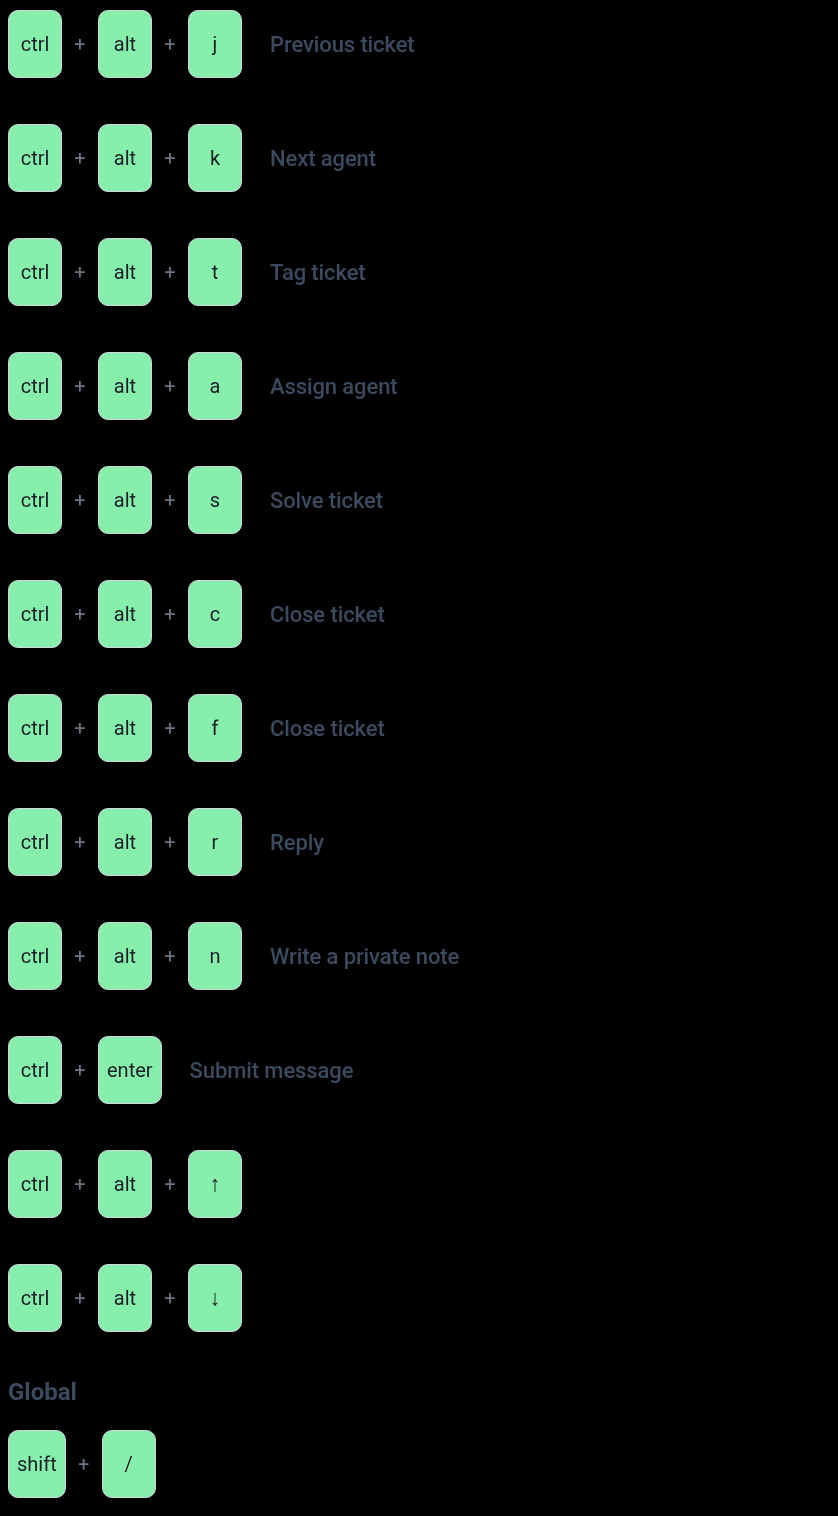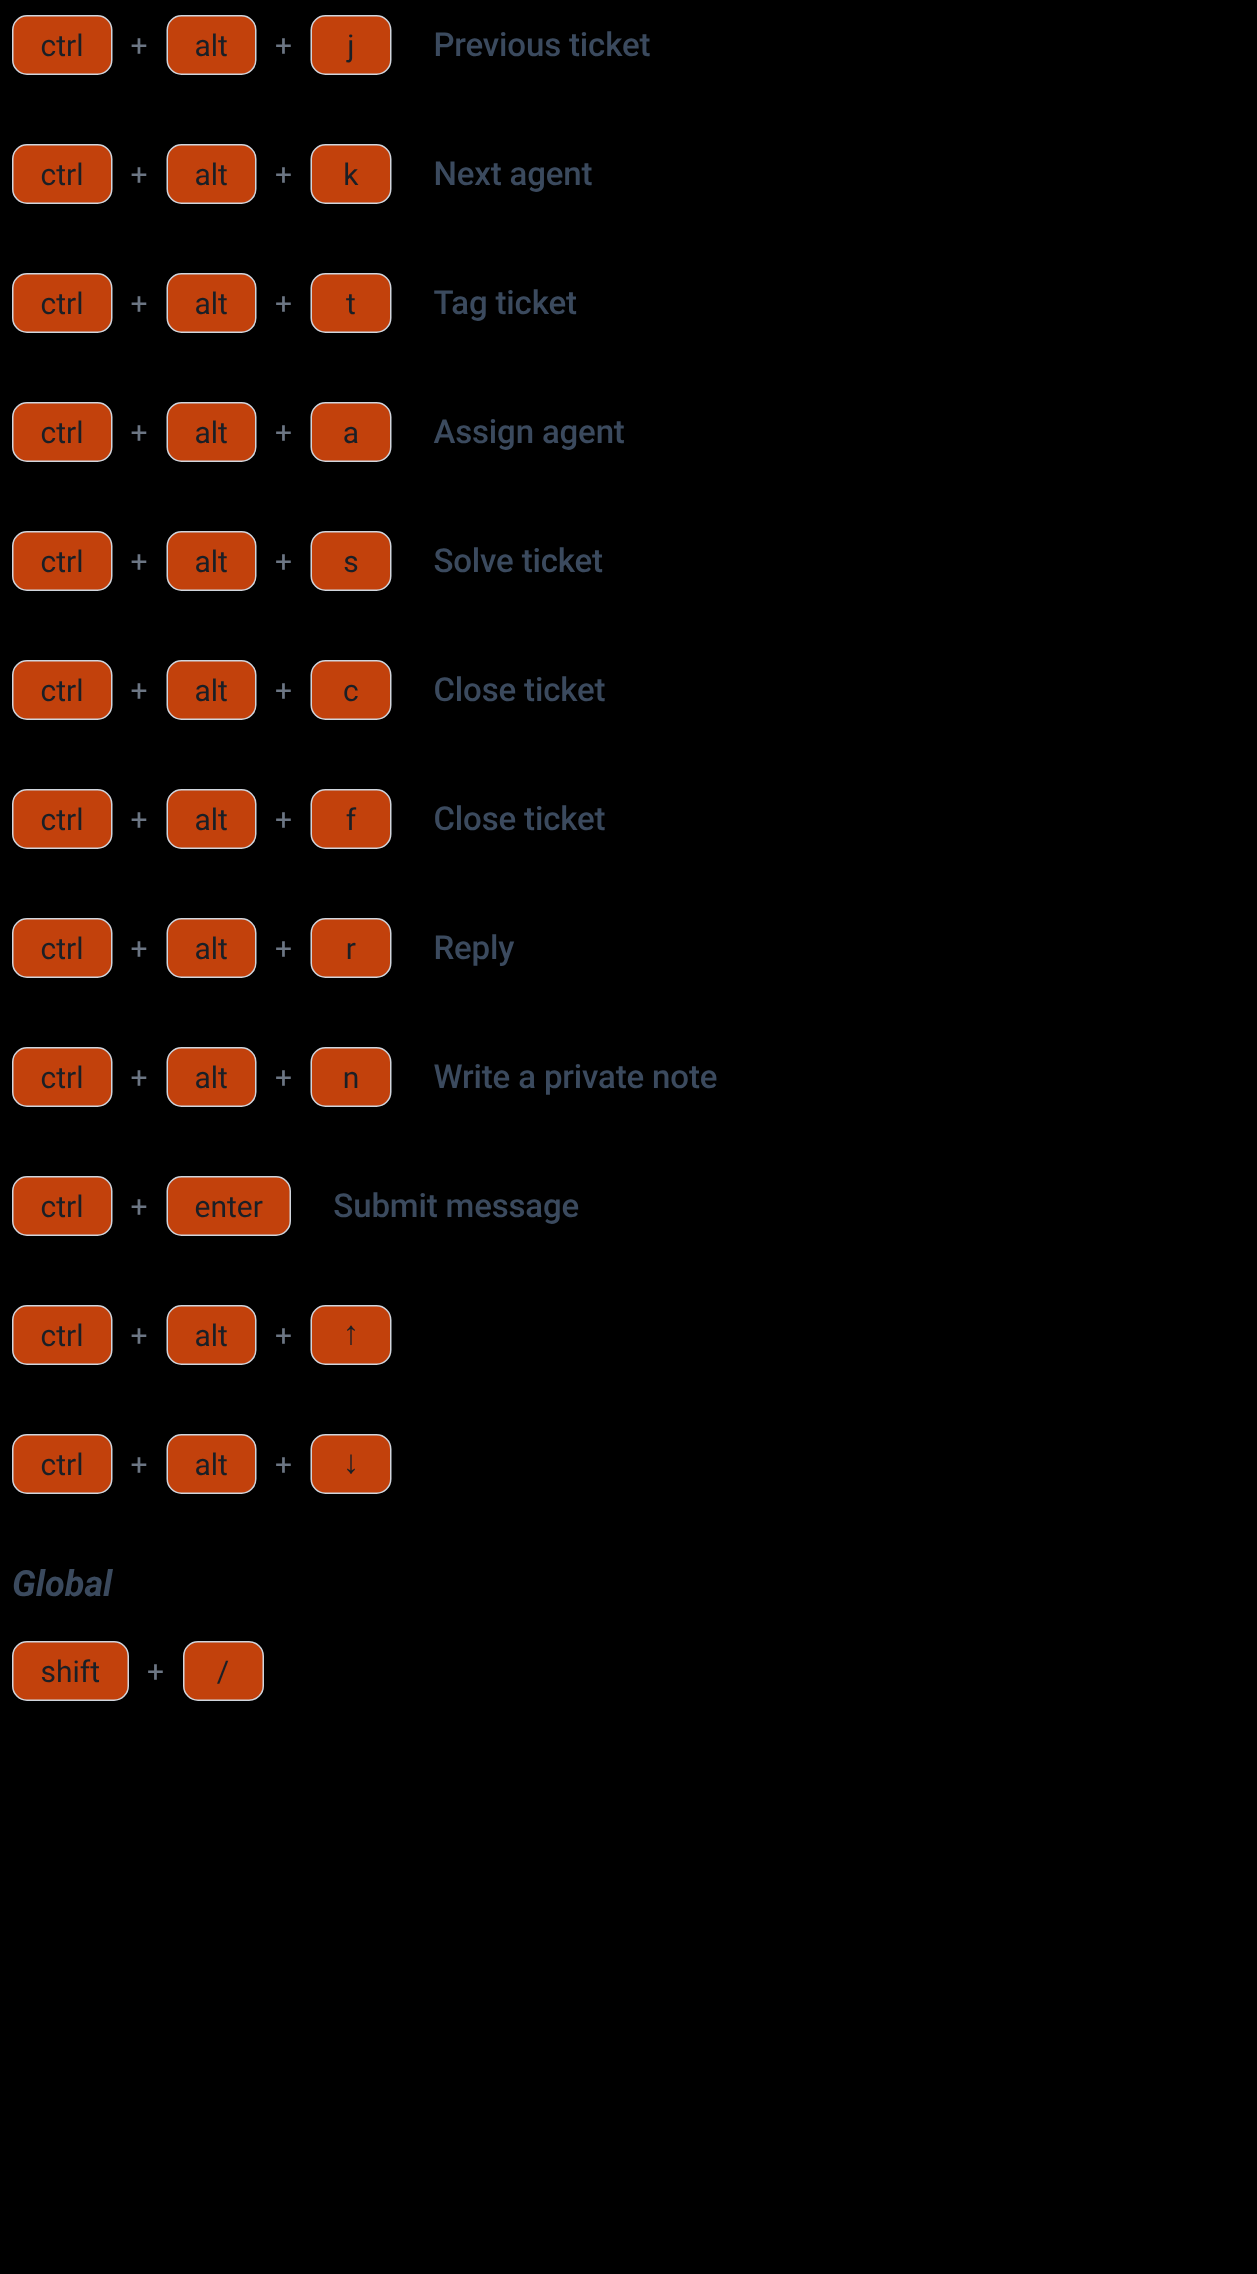--- a/index.html
+++ b/index.html
@@ -12,36 +12,35 @@
     .section-title {
       color: #3b4a5e;
       font-size: 24px;
       font-weight: 700;
       margin-bottom: 28px;
       margin-top: 6px;
     }
     .section-title.second {
       margin-top: 36px;
       margin-bottom: 24px;
-      font-style: italic;
     }
     .row {
       display: flex;
       align-items: center;
       margin-bottom: 46px;
     }
     .row:last-child { margin-bottom: 10px; }
     .key {
       display: inline-flex;
       align-items: center;
       justify-content: center;
       min-width: 54px;
-      height: 40px;
-      padding: 0 18px;
-      background: #c2410c;
+      height: 68px;
+      padding: 0 8px;
+      background: #86efac;
       border: 1px solid #d0d5dd;
       border-radius: 10px;
       color: #1a1f26;
       font-size: 20px;
       font-weight: 400;
       box-shadow: 0 1px 0 rgba(0,0,0,0.03);
     }
     .plus {
       display: inline-flex;
       align-items: center;

